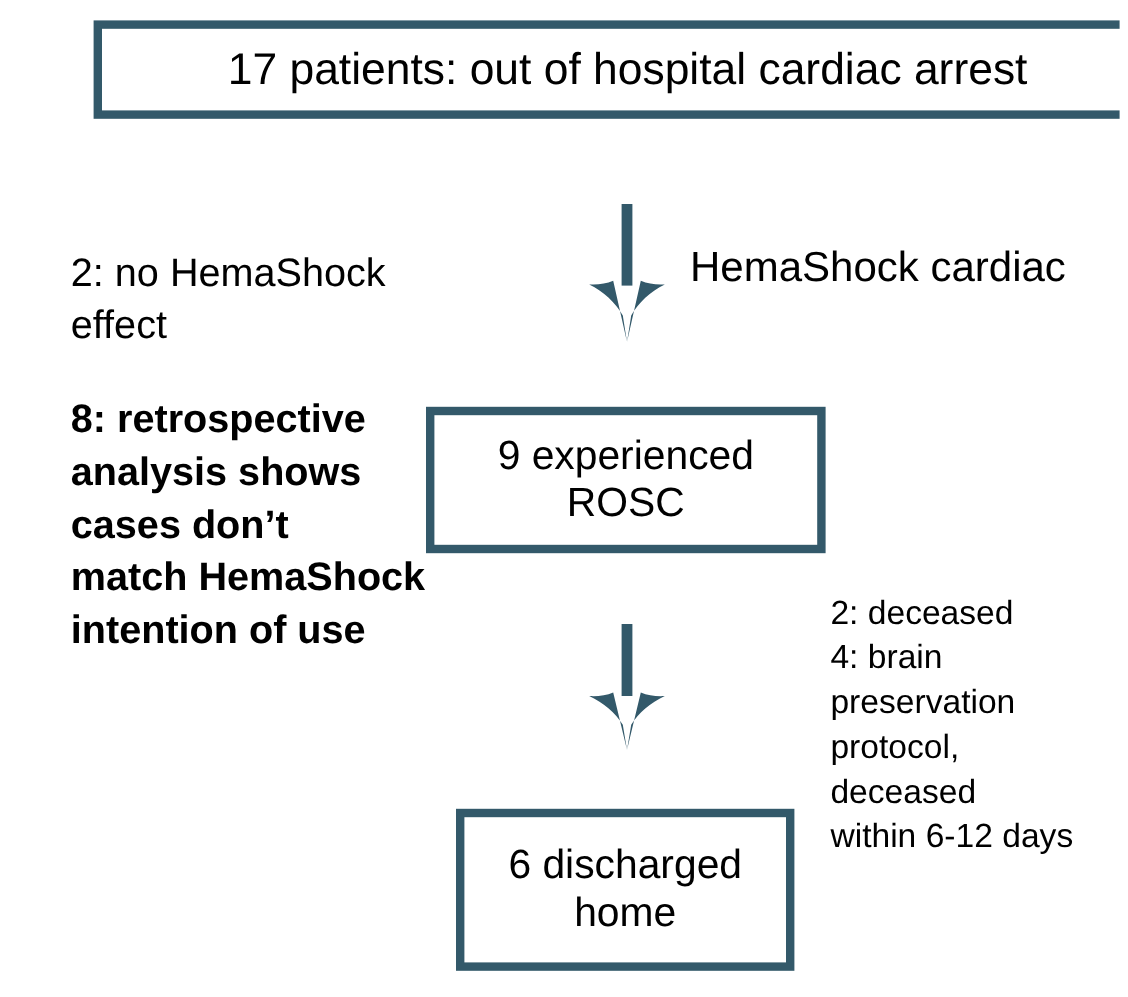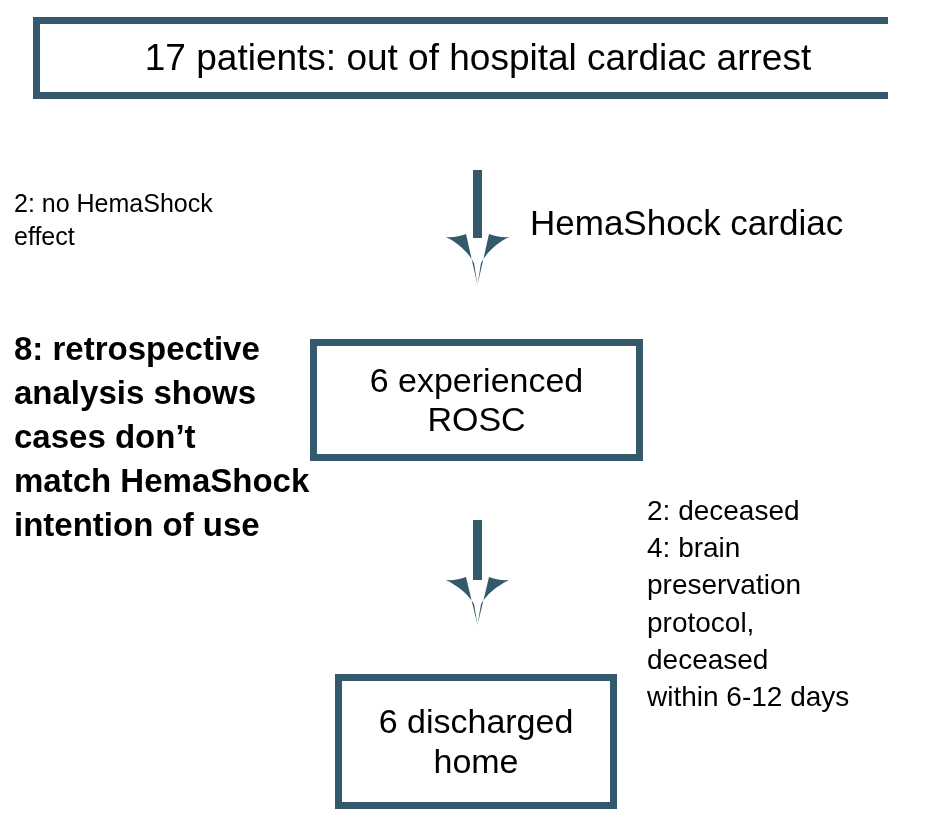--- a/index.html
+++ b/index.html
@@ -8,20 +8,21 @@
     background: #ffffff;
   }
   #canvas {
     position: relative;
     width: 888px;
     height: 831px;
     background: #ffffff;
     font-family: "Liberation Sans", sans-serif;
     color: #000000;
     overflow: hidden;
+    margin-left: 45px;
   }
 
   
   .node-box {
     position: absolute;
     box-sizing: border-box;
     background: #ffffff;
     border: 7px solid #33596a;
     display: flex;
     align-items: center;
@@ -64,23 +65,23 @@
   
   .annotation {
     position: absolute;
     color: #000000;
     line-height: 1.33;
     white-space: pre-line;
   }
 
   #note-no-effect {
     left: 14px;
-    top: 187px;
+    top: 205px;
     width: 330px;
-    font-size: 25px;
+    font-size: 33px;
   }
 
   #note-retrospective {
     left: 14px;
     top: 327px;
     width: 340px;
     font-size: 33px;
     font-weight: bold;
   }
 
@@ -133,21 +134,21 @@
   <div class="annotation" id="note-no-effect">2: no HemaShock
 effect</div>
 
   <div class="annotation" id="note-retrospective">8: retrospective
 analysis shows
 cases don’t
 match HemaShock
 intention of use</div>
 
   <div class="node-box" id="box-rosc">
-    <span class="box-text">6 experienced
+    <span class="box-text">9 experienced
 ROSC</span>
   </div>
 
   <svg class="arrow" id="arrow-bottom" style="left:440px; top:520px; width:76px; height:105px;" viewBox="0 0 76 105">
 
     <rect x="33" y="0" width="9" height="60" fill="#33596a"></rect>
 
     <path d="M 37.5 105
              L 26.0 57.0
              C 20.0 59.5 13.0 60.5 6.0 60.0

